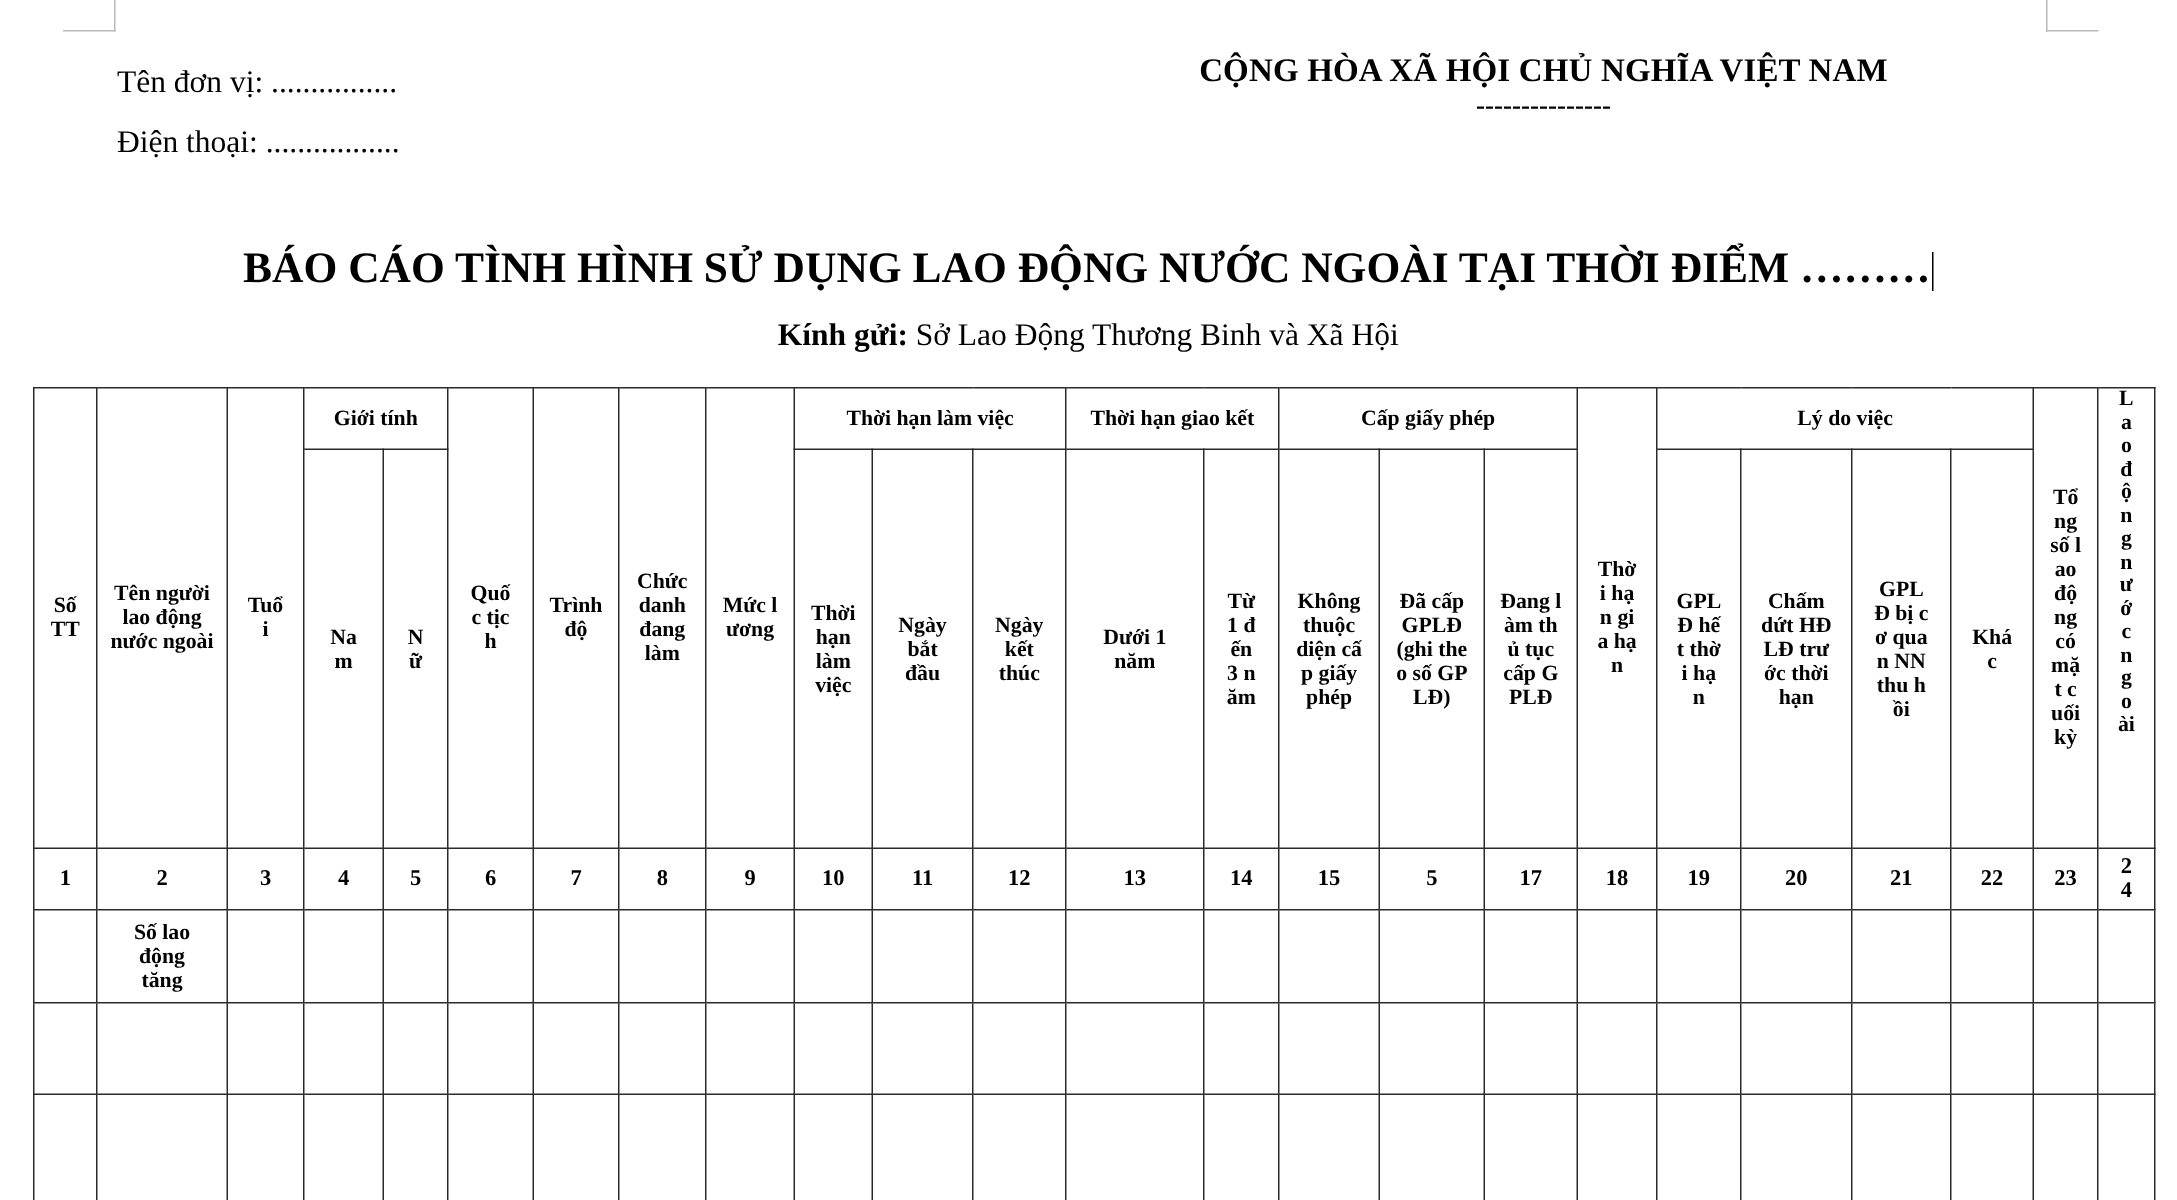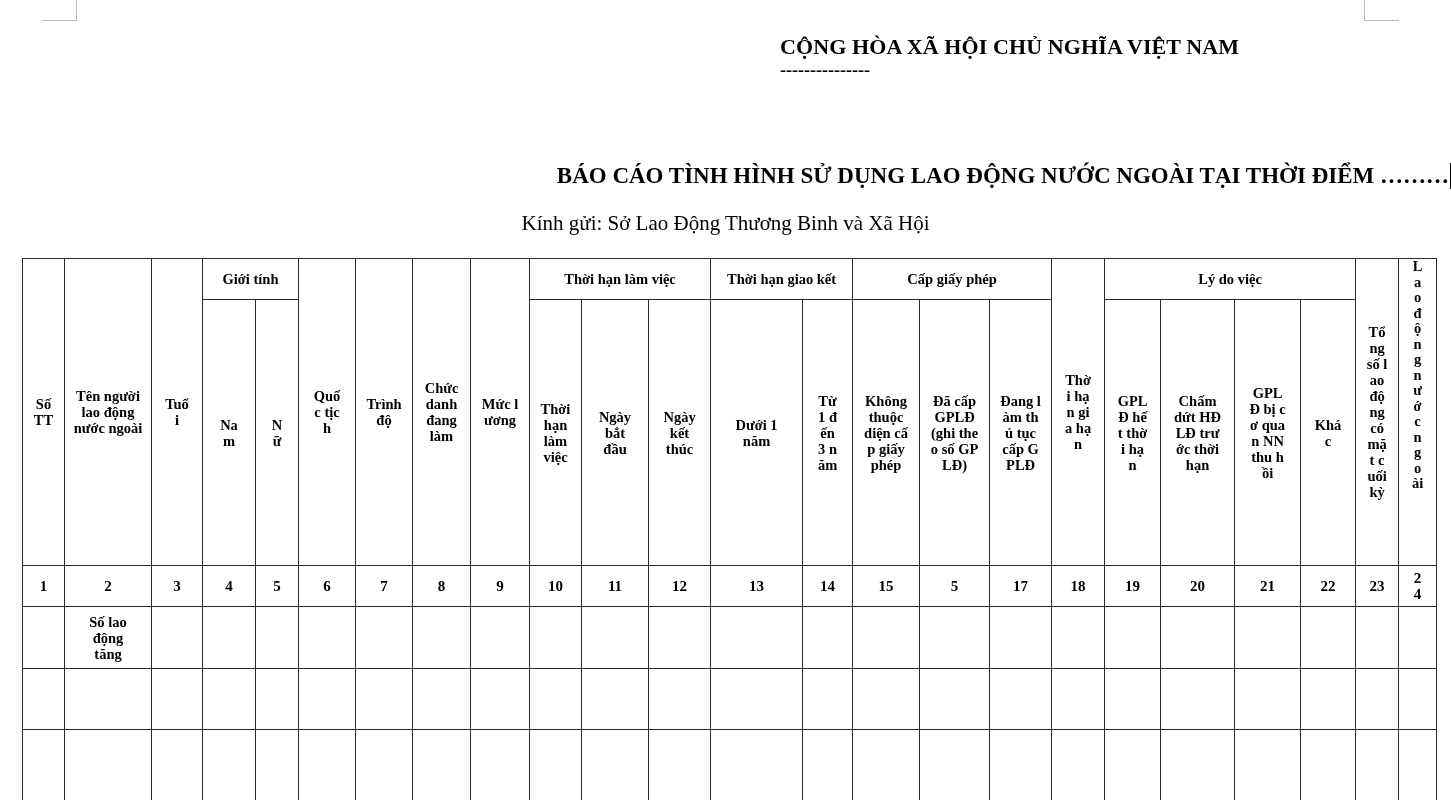--- a/index.html
+++ b/index.html
@@ -8,29 +8,29 @@
     position: relative; color: #000;
     font-family: "Liberation Serif", "DejaVu Serif", serif;
   }
   .corner-mark { position: absolute; border-color: #b8b8b8; border-style: solid; width: 34px; height: 20px; }
   .corner-tl { left: 42px; top: 0; border-width: 0 1px 1px 0; }
   .corner-tr { left: 1364px; top: 0; border-width: 0 0 1px 1px; }
 
   .left-info { position: absolute; left: 78px; top: 34px; font-size: 21px; line-height: 40px; }
   .left-info div { white-space: nowrap; }
 
-  .right-info { position: absolute; left: 780px; top: 32px; width: 530px; text-align: left; font-weight: bold; }
+  .right-info { position: absolute; left: 764px; top: 32px; width: 530px; text-align: center; font-weight: bold; }
   .right-info .nation { font-size: 22px; line-height: 30px; letter-spacing: 0.1px; }
   .right-info .motto { font-size: 21px; line-height: 30px; margin-top: 12px; }
   .right-info .dashes { font-size: 18px; line-height: 16px; margin-top: 0px; }
 
-  .title { position: absolute; left: 0; width: 1451px; top: 163px; text-align: right; font-size: 23px; font-weight: bold; white-space: nowrap; }
+  .title { position: absolute; left: 0; width: 1451px; top: 163px; text-align: center; font-size: 29px; font-weight: bold; white-space: nowrap; }
   .cursor { display: inline-block; width: 1px; height: 26px; background: #000; vertical-align: -6px; margin-left: 1px; }
   .recipient { position: absolute; left: 0; width: 1451px; top: 211px; text-align: center; font-size: 21px; white-space: nowrap; }
-  .recipient b { font-weight: normal; }
+  .recipient b { font-weight: bold; }
 
   table.report {
     position: absolute; left: 22px; top: 258px;
     border-collapse: collapse; table-layout: fixed; width: 1414px;
     font-size: 14.5px; line-height: 16px;
   }
   table.report td {
     border: 1.5px solid #2a2a2a; text-align: center; vertical-align: middle;
     padding: 0 2px; font-weight: bold; word-break: break-all; overflow: hidden;
   }
@@ -44,20 +44,22 @@
   .vert { line-height: 15.5px; }
   .num24 { line-height: 16px; font-size: 14.5px; font-family: Liberation Serif, serif; }
 </style>
 </head>
 <body>
 
 <div class="corner-mark corner-tl"></div>
 <div class="corner-mark corner-tr"></div>
 
 <div class="left-info">
+  <div>Tên đơn vị: ................</div>
+  <div>Điện thoại: .................</div>
 </div>
 
 <div class="right-info">
   <div class="nation">CỘNG HÒA XÃ HỘI CHỦ NGHĨA VIỆT NAM</div>
   <div class="dashes">---------------</div>
 </div>
 
 <div class="title"><span>BÁO CÁO TÌNH HÌNH SỬ DỤNG LAO ĐỘNG NƯỚC NGOÀI TẠI THỜI ĐIỂM ………</span><span class="cursor"></span></div>
 
 <div class="recipient">

